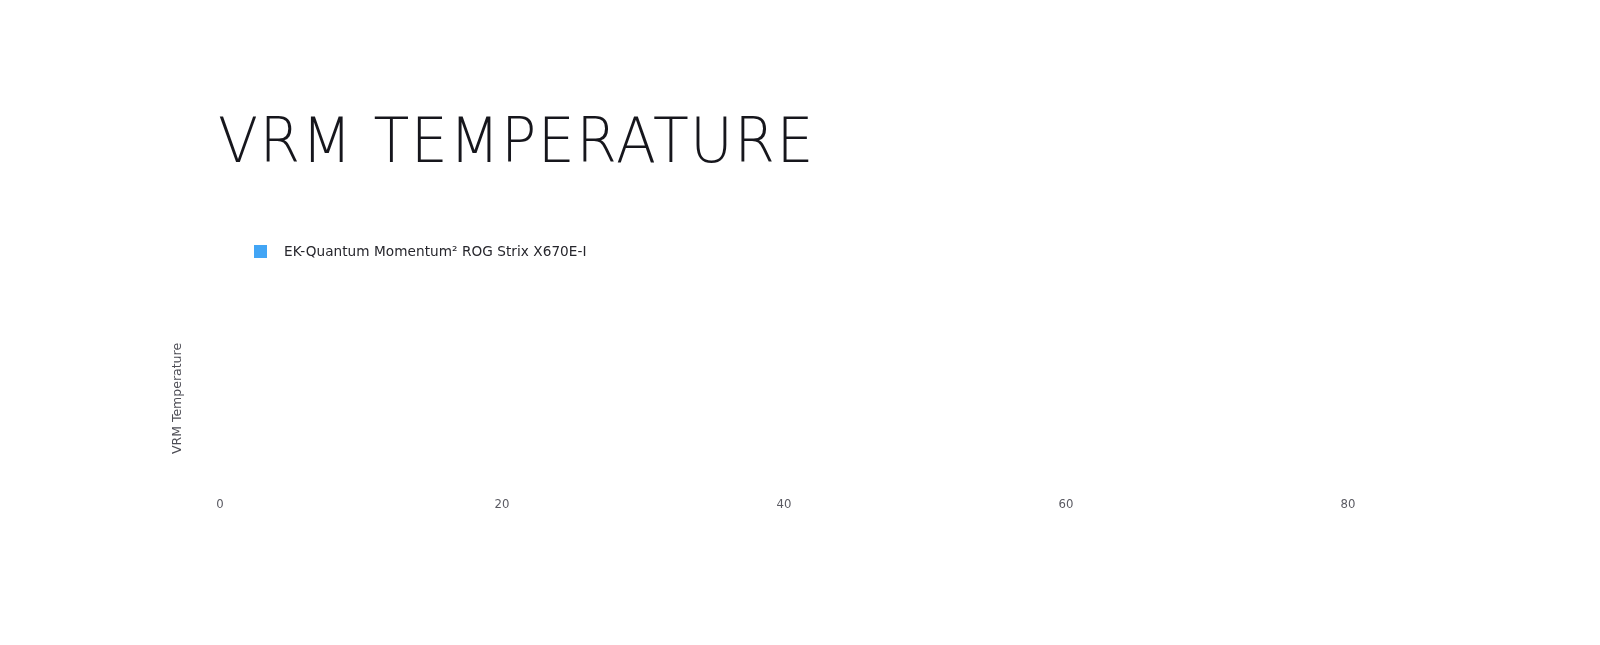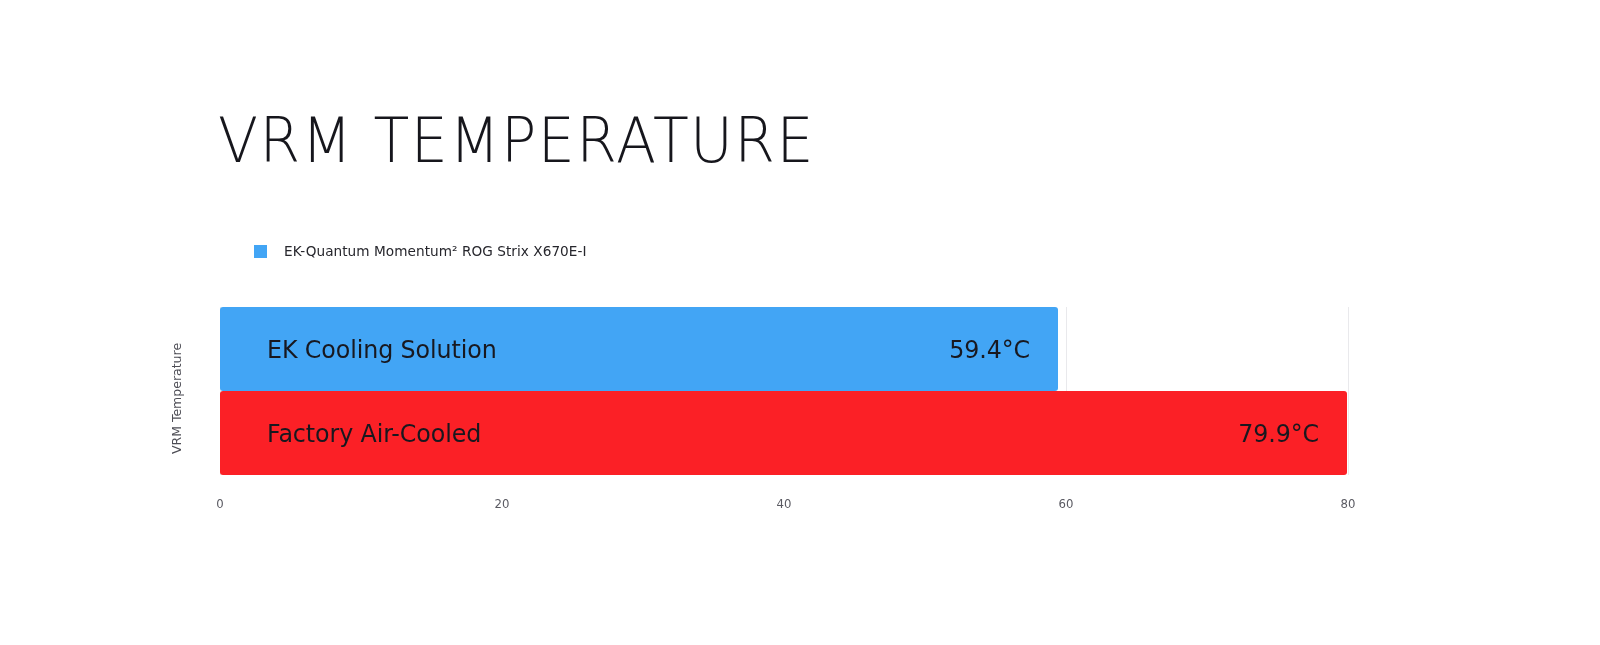--- a/index.html
+++ b/index.html
@@ -179,45 +179,20 @@
 
   <div class="legend">
     <div class="legend-item first">
       <span class="legend-swatch" style="background:#42a5f5"></span>
       <span class="legend-label">EK-Quantum Momentum² ROG Strix X670E-I</span>
     </div>
   </div>
 
   <div class="y-axis-title">VRM Temperature</div>
 
-  <div class="plot-area">
-
-    <div class="gridlines">
-      <span class="gridline" style="left:0%"></span>
-      <span class="gridline" style="left:25%"></span>
-      <span class="gridline" style="left:50%"></span>
-      <span class="gridline" style="left:75%"></span>
-      <span class="gridline" style="left:100%"></span>
-    </div>
-
-    <div class="bar-row row-0">
-      <div class="bar" style="background:#42a5f5; width:74.25%">
-        <span class="bar-name">EK Cooling Solution</span>
-        <span class="bar-value">59.4°C</span>
-      </div>
-    </div>
-
-    <div class="bar-row row-1">
-      <div class="bar" style="background:#fb2026; width:99.875%">
-        <span class="bar-name">Factory Air-Cooled</span>
-        <span class="bar-value">79.9°C</span>
-      </div>
-    </div>
-
-  </div>
 
   <div class="x-axis">
     <span class="x-tick" style="left:0%">0</span>
     <span class="x-tick" style="left:25%">20</span>
     <span class="x-tick" style="left:50%">40</span>
     <span class="x-tick" style="left:75%">60</span>
     <span class="x-tick" style="left:100%">80</span>
   </div>
 
 </div>

